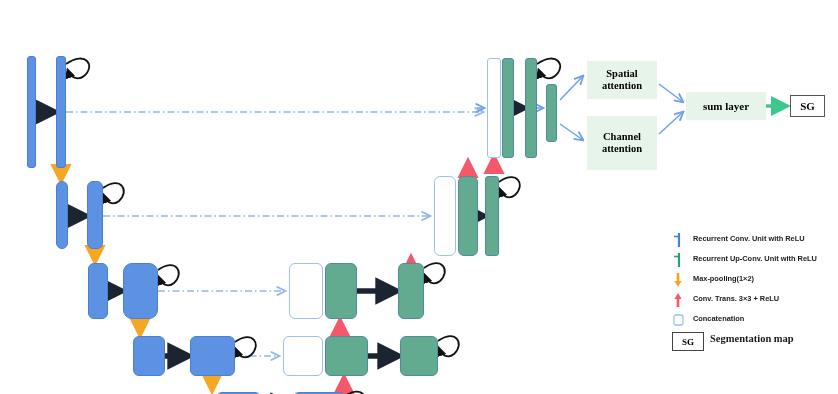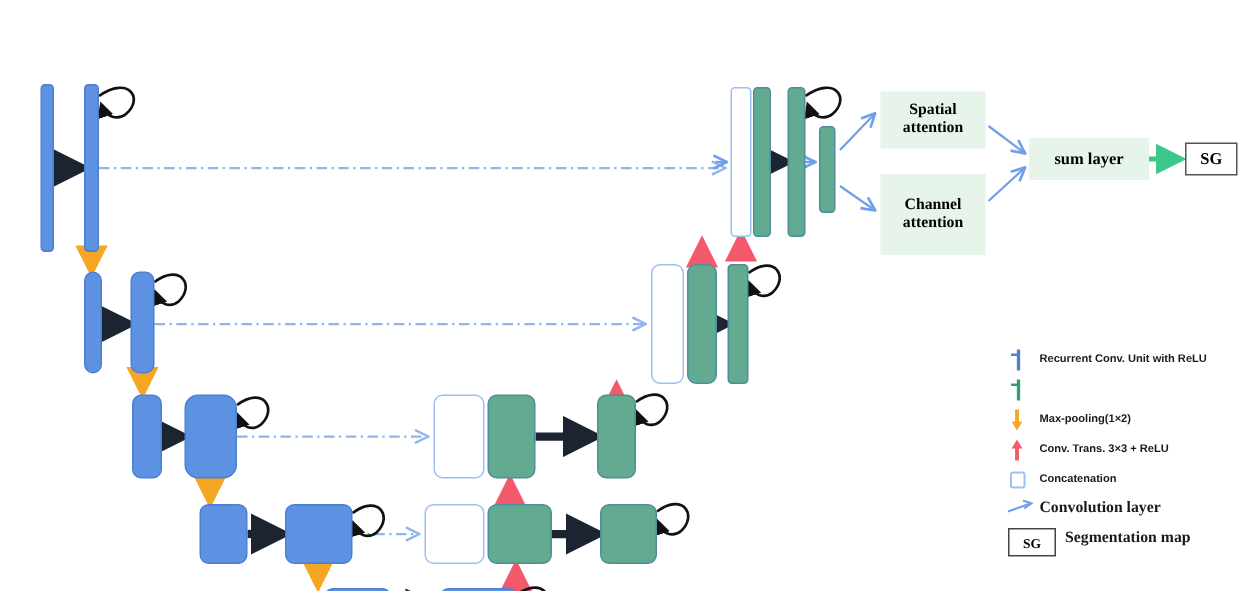--- a/index.html
+++ b/index.html
@@ -180,20 +180,21 @@
       <div class="lgtxt">Recurrent Conv. Unit with ReLU</div>
     </div>
 
     <div class="lgrow">
       <div class="lgico">
         <svg width="16" height="16">
           <line x1="7" y1="1" x2="7" y2="15" stroke="#2f9e6e" stroke-width="2.2"></line>
           <line x1="2" y1="4.5" x2="7" y2="4.5" stroke="#2f9e6e" stroke-width="1.6"></line>
         </svg>
       </div>
+      <div class="lgtxt">Recurrent Up-Conv. Unit with ReLU</div>
     </div>
 
     <div class="lgrow">
       <div class="lgico">
         <svg width="16" height="16">
           <line x1="6" y1="1" x2="6" y2="10" stroke="#f5a623" stroke-width="2.6"></line>
           <path d="M2.4,9 L6,15 L9.6,9 z" fill="#f5a623"></path>
         </svg>
       </div>
       <div class="lgtxt">Max-pooling(1×2)</div>
@@ -212,29 +213,20 @@
     <div class="lgrow">
       <div class="lgico">
         <svg width="16" height="16">
           <rect x="2" y="3" width="9" height="10" rx="1.5" fill="#ffffff" stroke="#9cc0ef" stroke-width="1.3"></rect>
         </svg>
       </div>
       <div class="lgtxt">Concatenation</div>
     </div>
 
 
-    <div class="lgrow" style="margin-bottom:6px;">
-      <div class="lgico" style="height:14px;">
-        <svg width="18" height="14">
-          <line x1="0" y1="9" x2="14" y2="4" stroke="#6f9fe8" stroke-width="1.4"></line>
-          <path d="M10,1.6 L15.6,3.6 L10.8,7" fill="none" stroke="#6f9fe8" stroke-width="1.4"></path>
-        </svg>
-      </div>
-      <div class="lgtxt serif">Convolution layer</div>
-    </div>
 
     <div class="lgrow">
       <div class="lgsg">
         <span>SG</span>
       </div>
       <div class="lgtxt serif" style="width:92px;">Segmentation map</div>
     </div>
 
   </div>
 </div>

